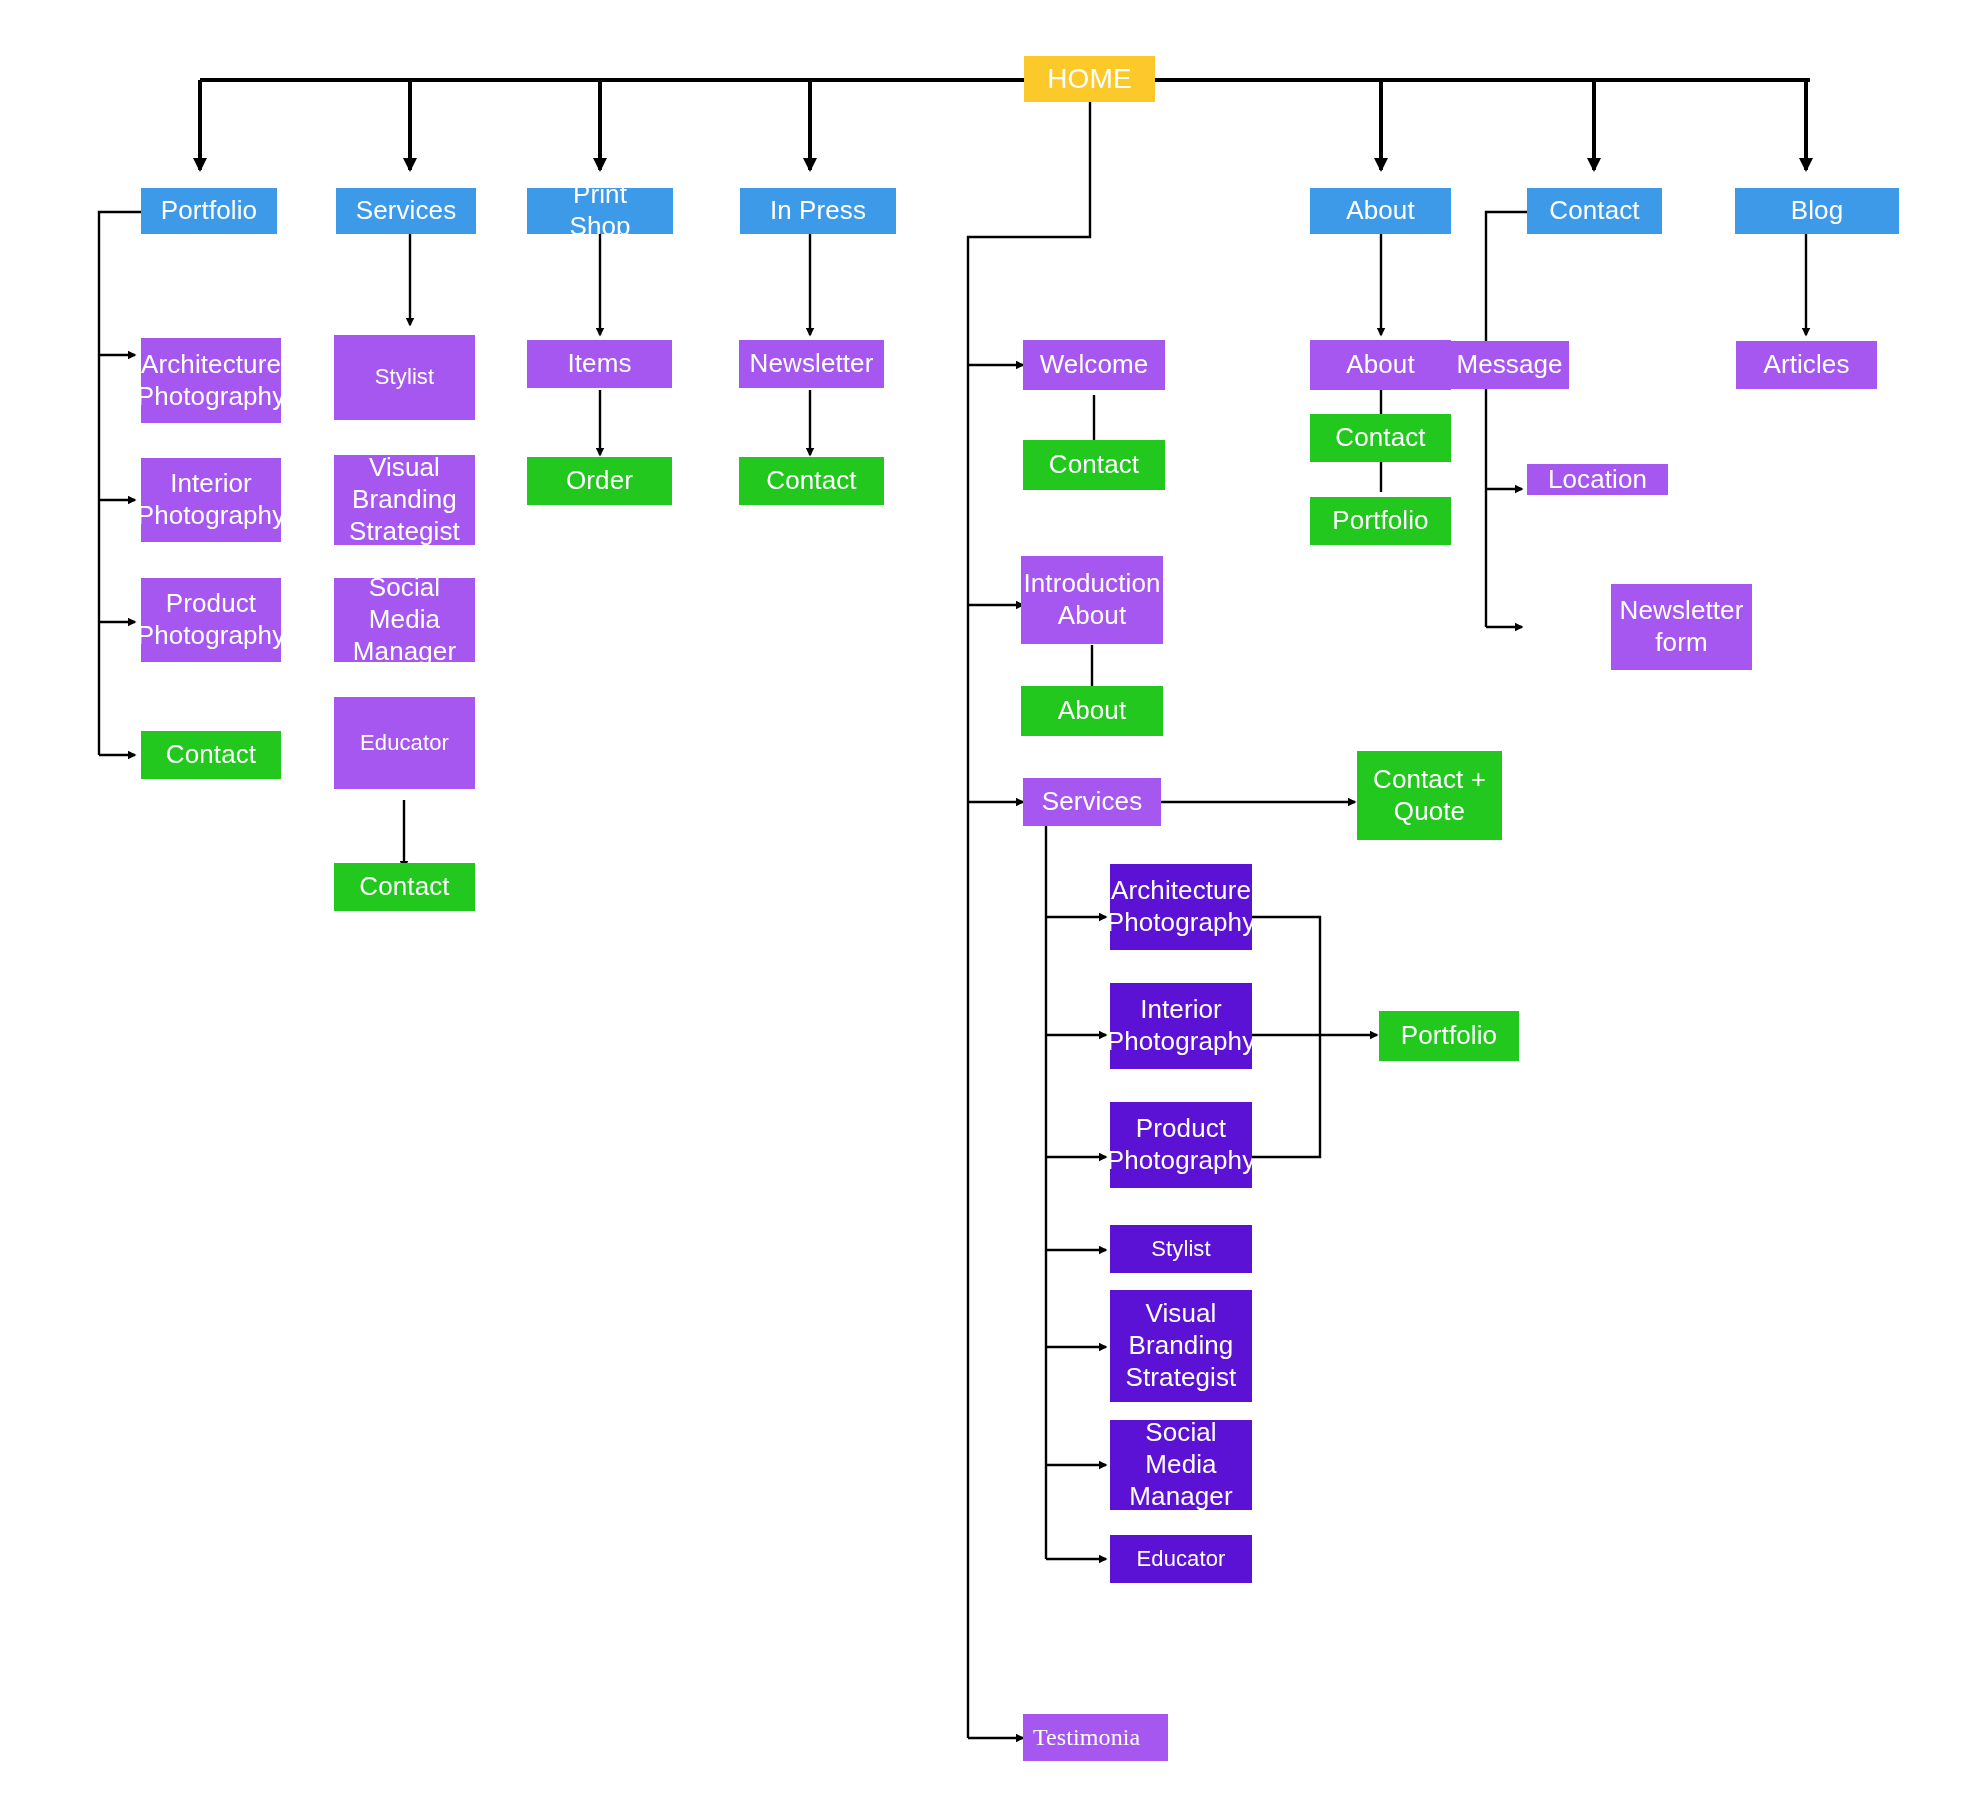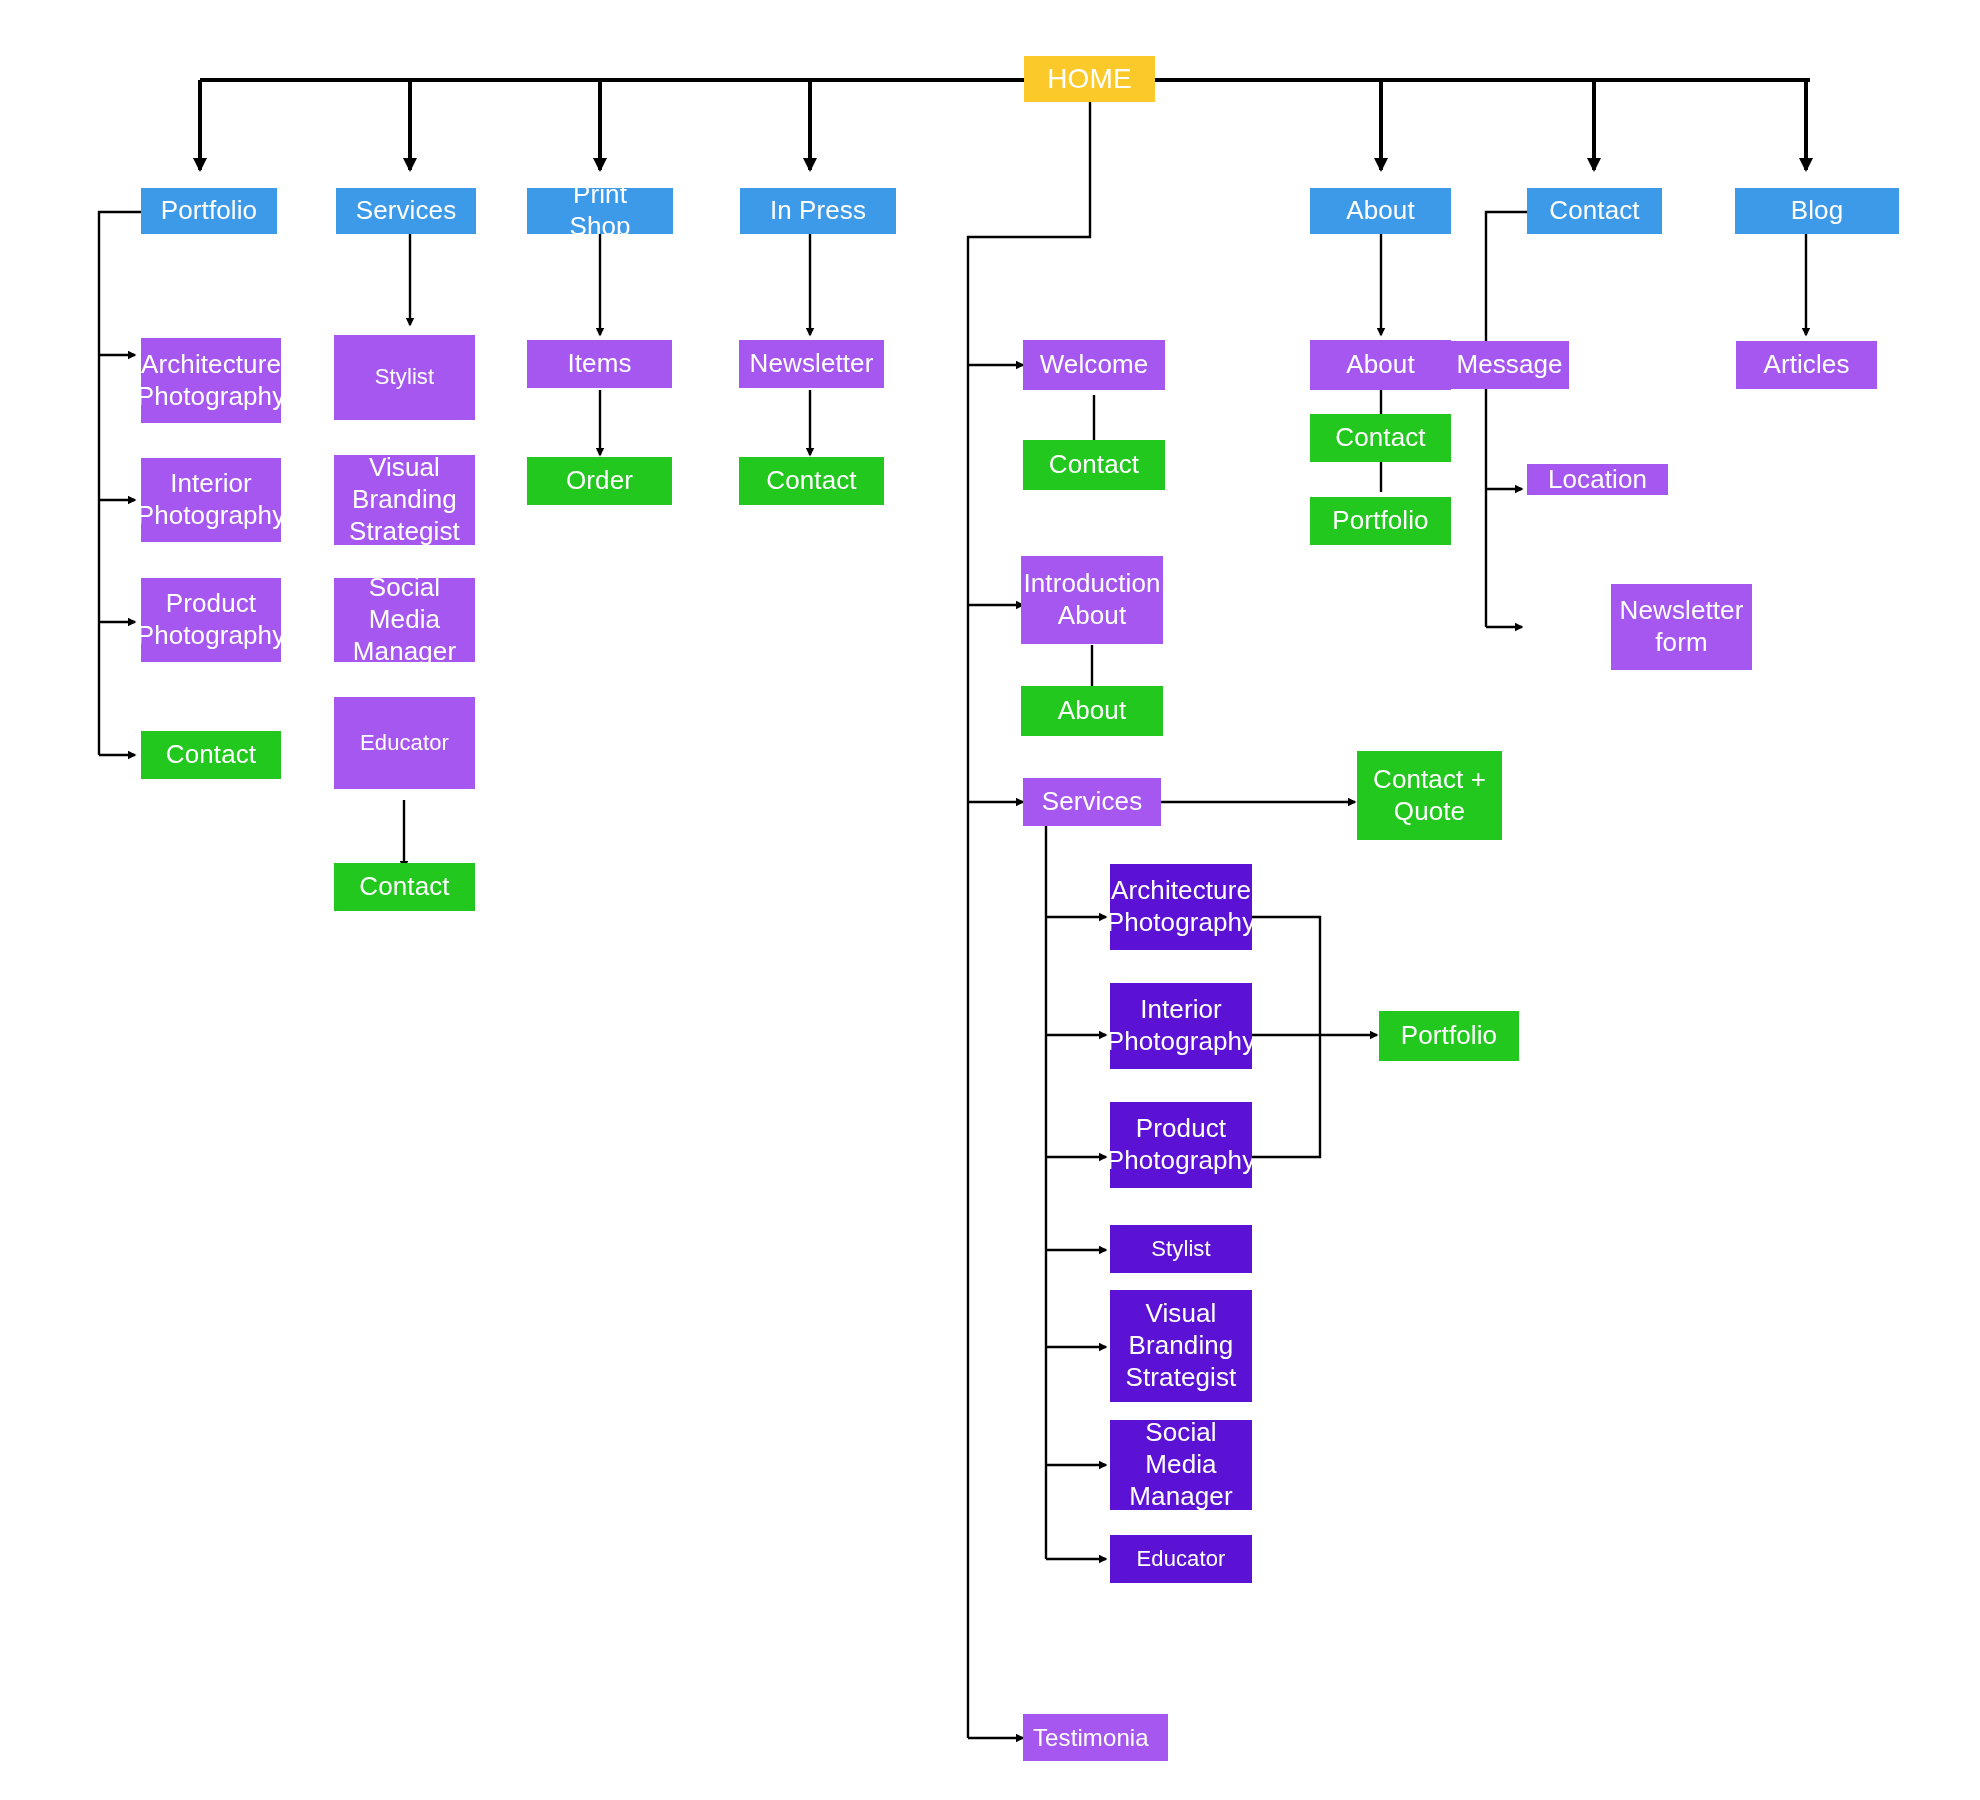--- a/index.html
+++ b/index.html
@@ -40,21 +40,21 @@
     padding: 0 12px;
   }
   .t-home    { background: #fcc92b; }
   .t-blue    { background: #3d9ae8; }
   .t-purple  { background: #a557f0; }
   .t-dpurple { background: #5b12d4; }
   .t-green   { background: #22c81e; }
 
   .fs-28 { font-size: 28px; }
   .fs-26 { font-size: 26px; }
-  .fs-24 { font-size: 24px; }
+  .fs-24 { font-size: 24px; font-family: Liberation Serif, serif; }
   .fs-22 { font-size: 22px; }
   .fs-21 { font-size: 26px; }
   .clip-left { justify-content: flex-start; padding-left: 10px; }
 </style>
 </head>
 <body>
 
 <div id="canvas">
 
   <svg id="wires" viewBox="0 0 1980 1800" xmlns="http://www.w3.org/2000/svg">

